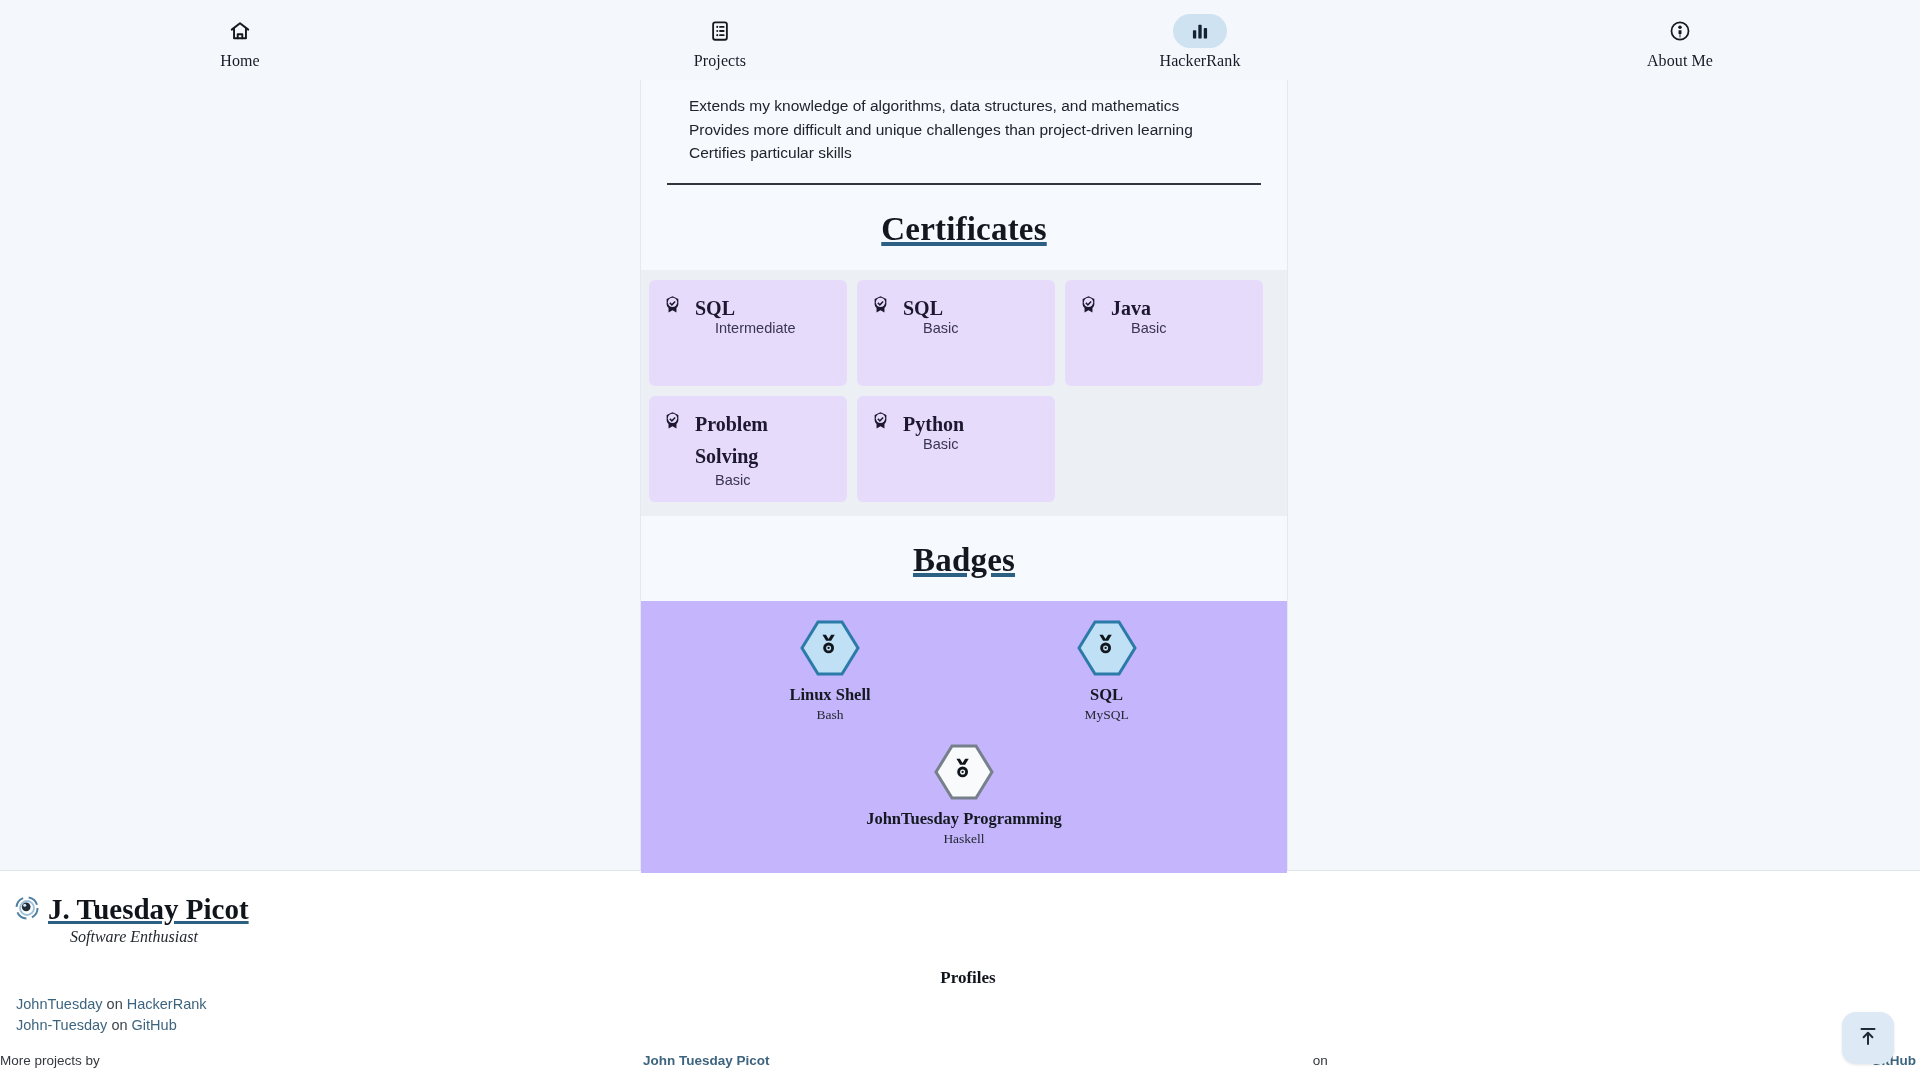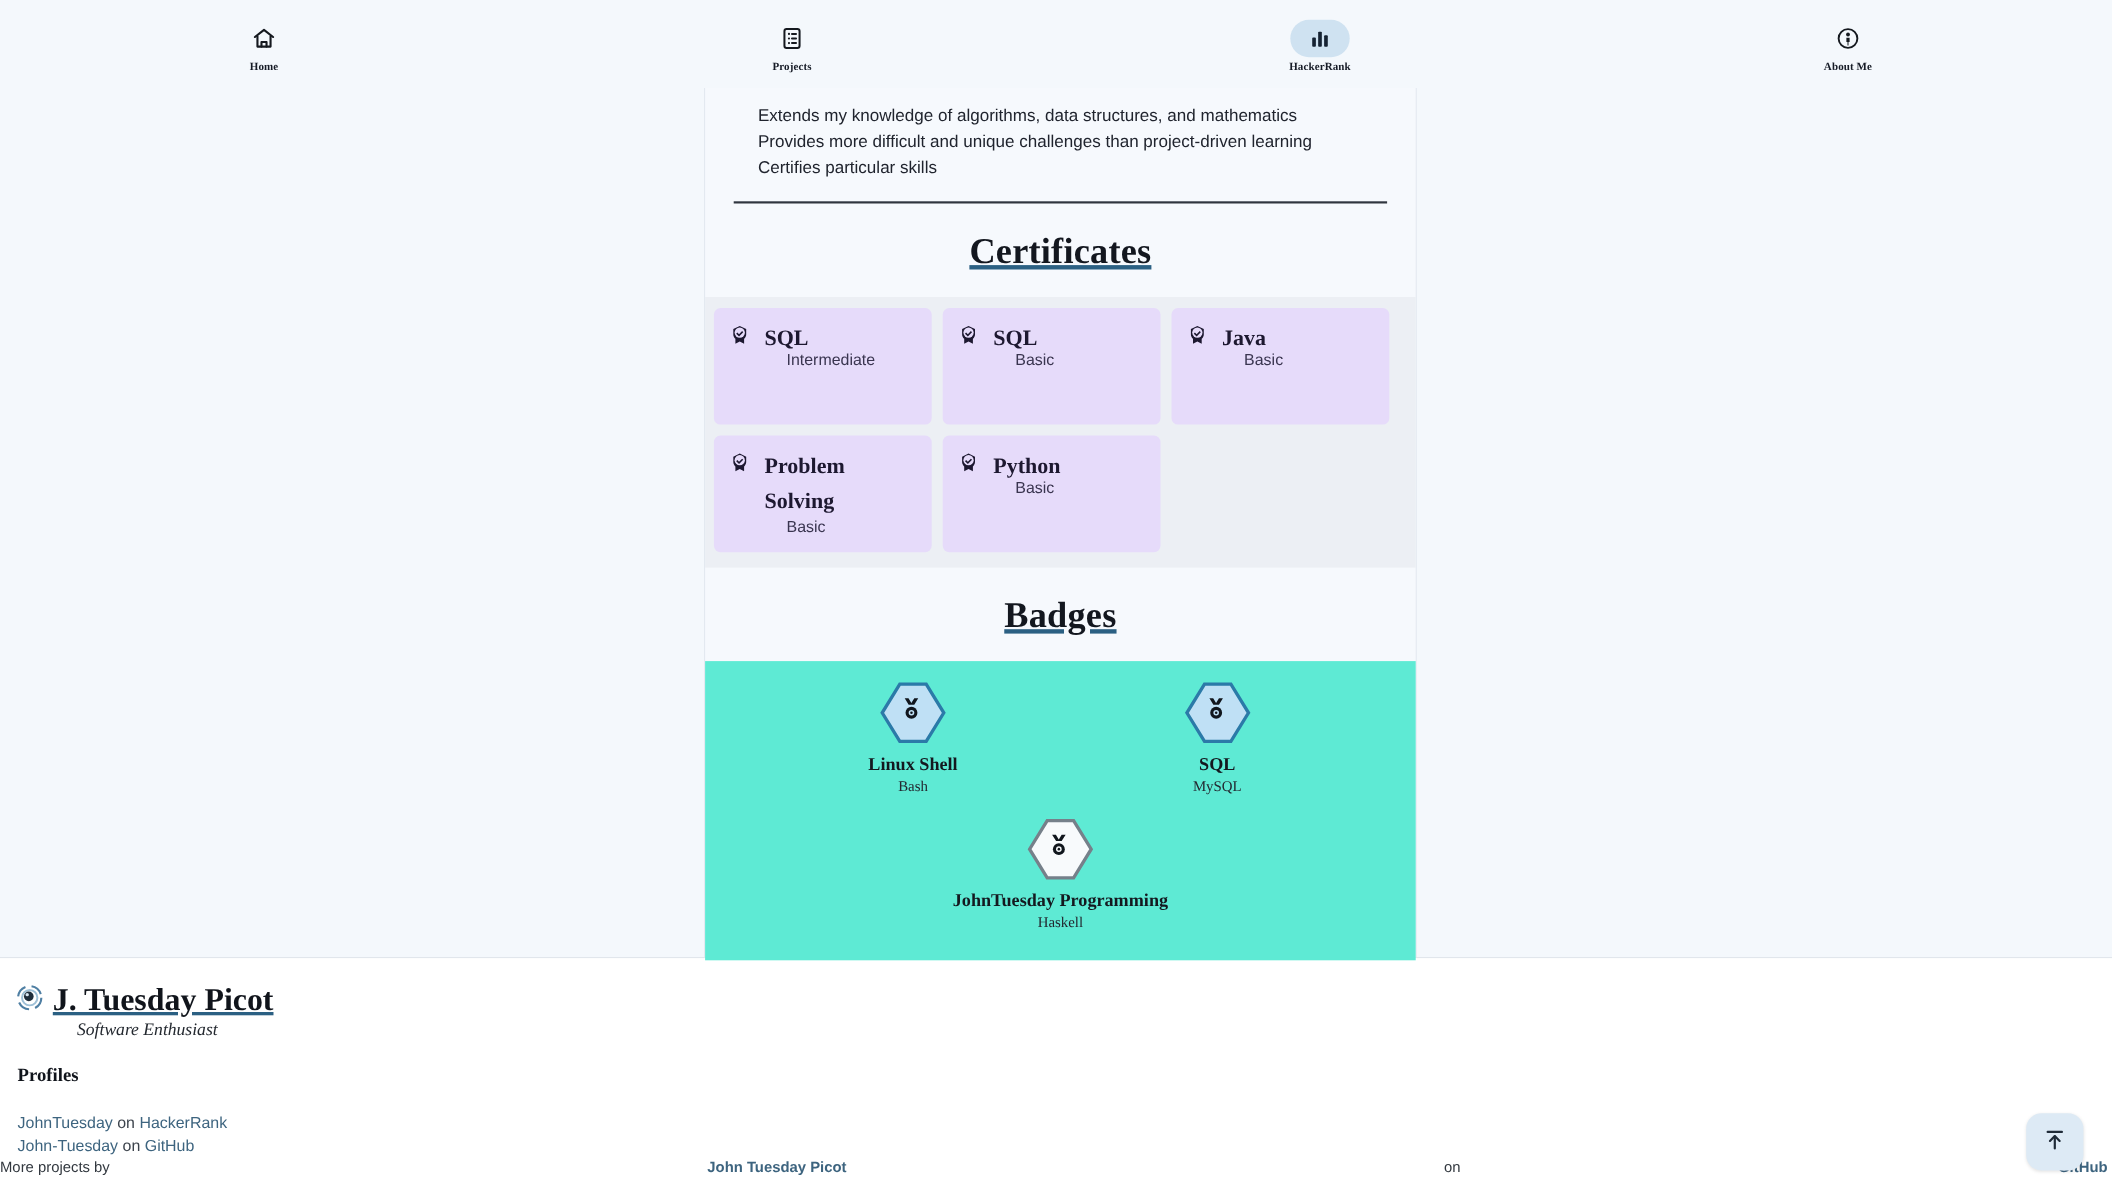--- a/index.html
+++ b/index.html
@@ -43,22 +43,22 @@
     align-items: center;
     justify-content: center;
     border-radius: 17px;
   }
   .nav-item.active .nav-icon-wrap {
     background: #cfe2f1;
   }
   .nav-icon-wrap svg { display: block; }
   .nav-label {
     font-family: "Liberation Serif", serif;
-    font-weight: bold;
-    font-size: 10px;
+    font-weight: normal;
+    font-size: 16px;
     color: #161b26;
     letter-spacing: .1px;
   }
 
   
   .page {
     height: 790px;
     background: #ffffff;
     display: flex;
     justify-content: center;
@@ -142,21 +142,21 @@
   .cert-level {
     font-size: 14.5px;
     color: #3a3550;
     margin-left: 52px;
     margin-top: -4px;
   }
   .cert-card.tall .cert-level { margin-top: 0px; }
 
   
   .badge-panel {
-    background: #5eead4;
+    background: #c4b5fd;
     padding: 18px 0 26px;
   }
   .badge-row {
     display: flex;
     justify-content: center;
     gap: 204px;
   }
   .badge-row.second { margin-top: 20px; gap: 0; }
   .badge-item {
     display: flex;
@@ -207,21 +207,22 @@
     font-style: italic;
     font-size: 16px;
     color: #23282f;
     margin: 2px 0 0 56px;
   }
   .foot-profiles-title {
     font-family: "Liberation Serif", serif;
     font-weight: bold;
     font-size: 17px;
     color: #10141b;
-    margin: 22px 0 25px 2px;
+    margin: 22px 0 8px 2px;
+    text-align: center;
   }
   .foot-link-line {
     font-size: 14.5px;
     color: #3c434c;
     margin: 0 0 5px 2px;
   }
   .foot-link-line a {
     color: #3d647f;
     font-weight: normal;
     text-decoration: none;

